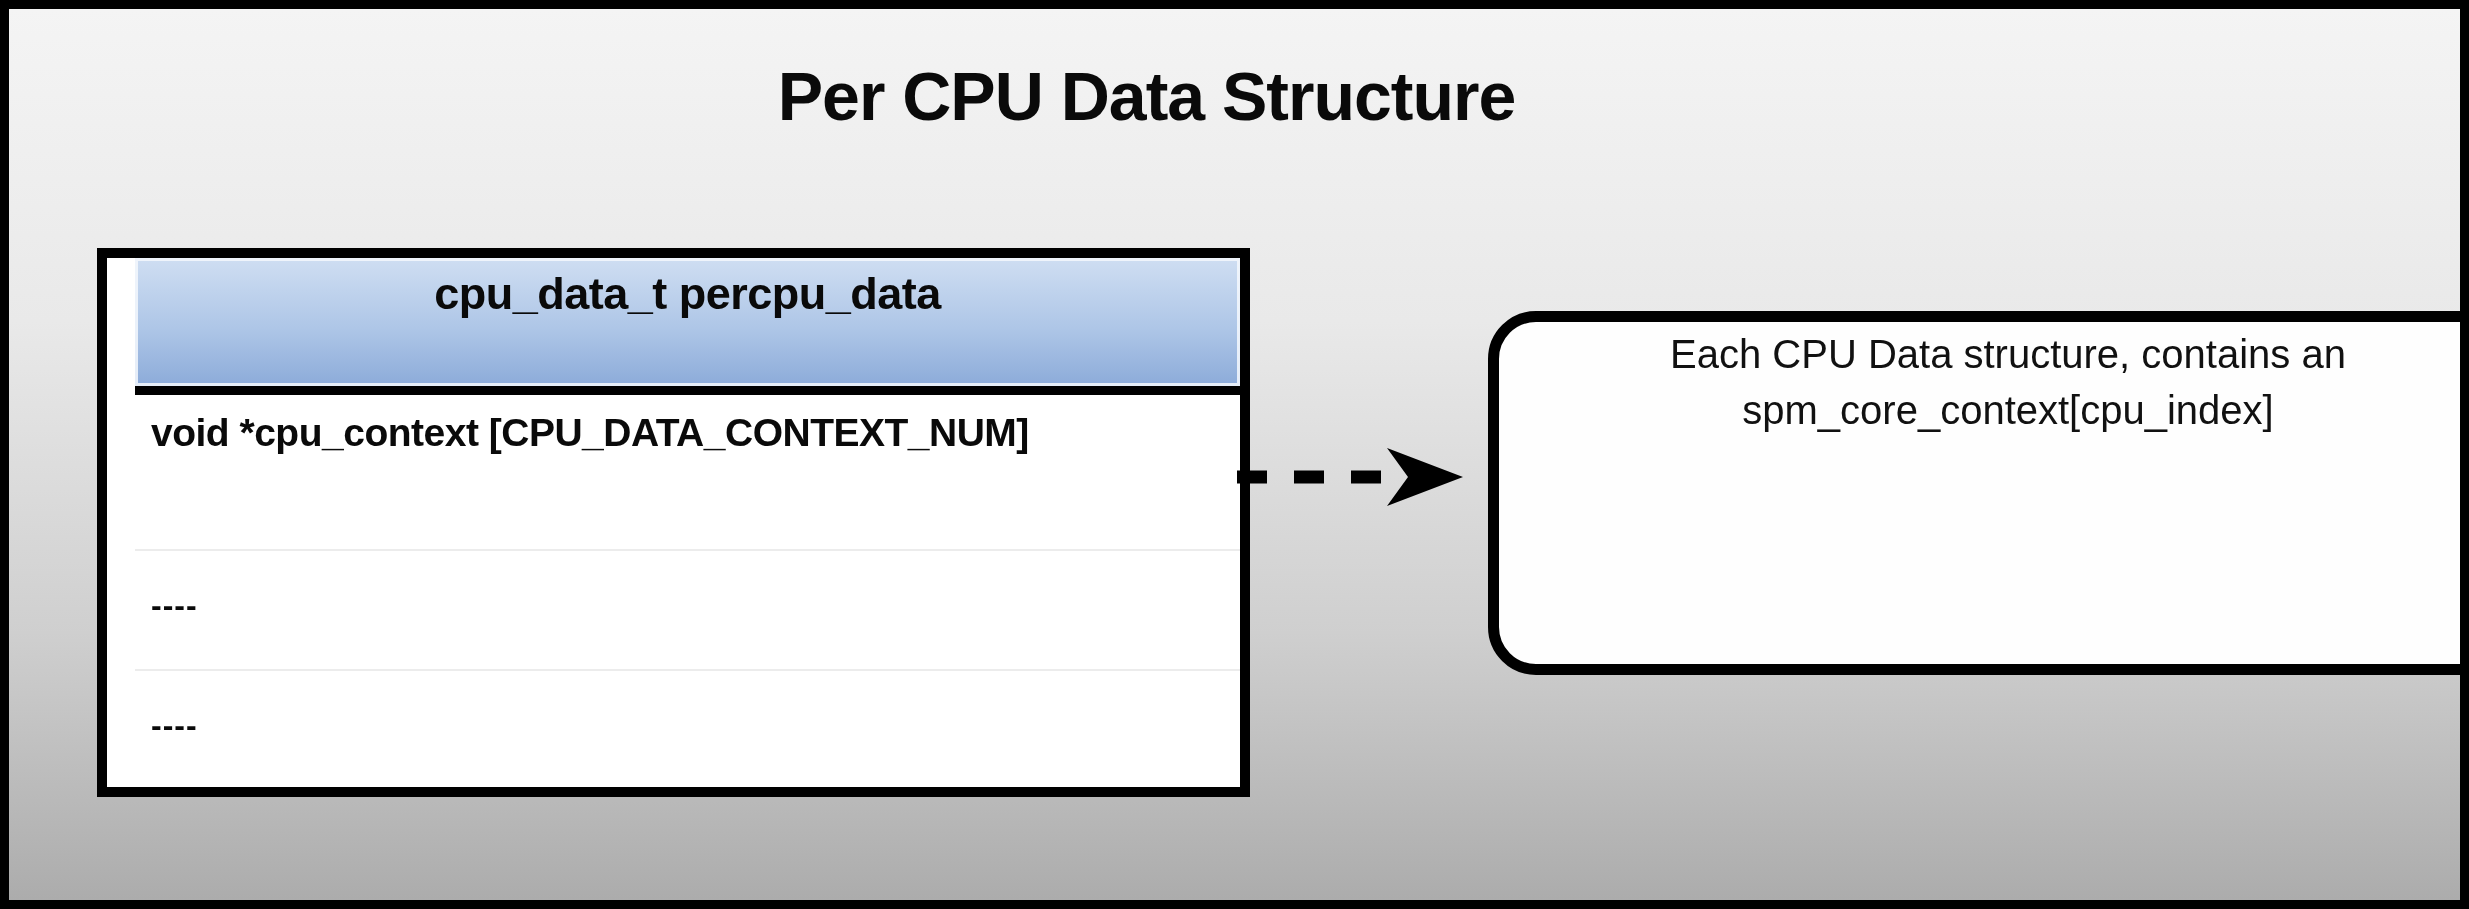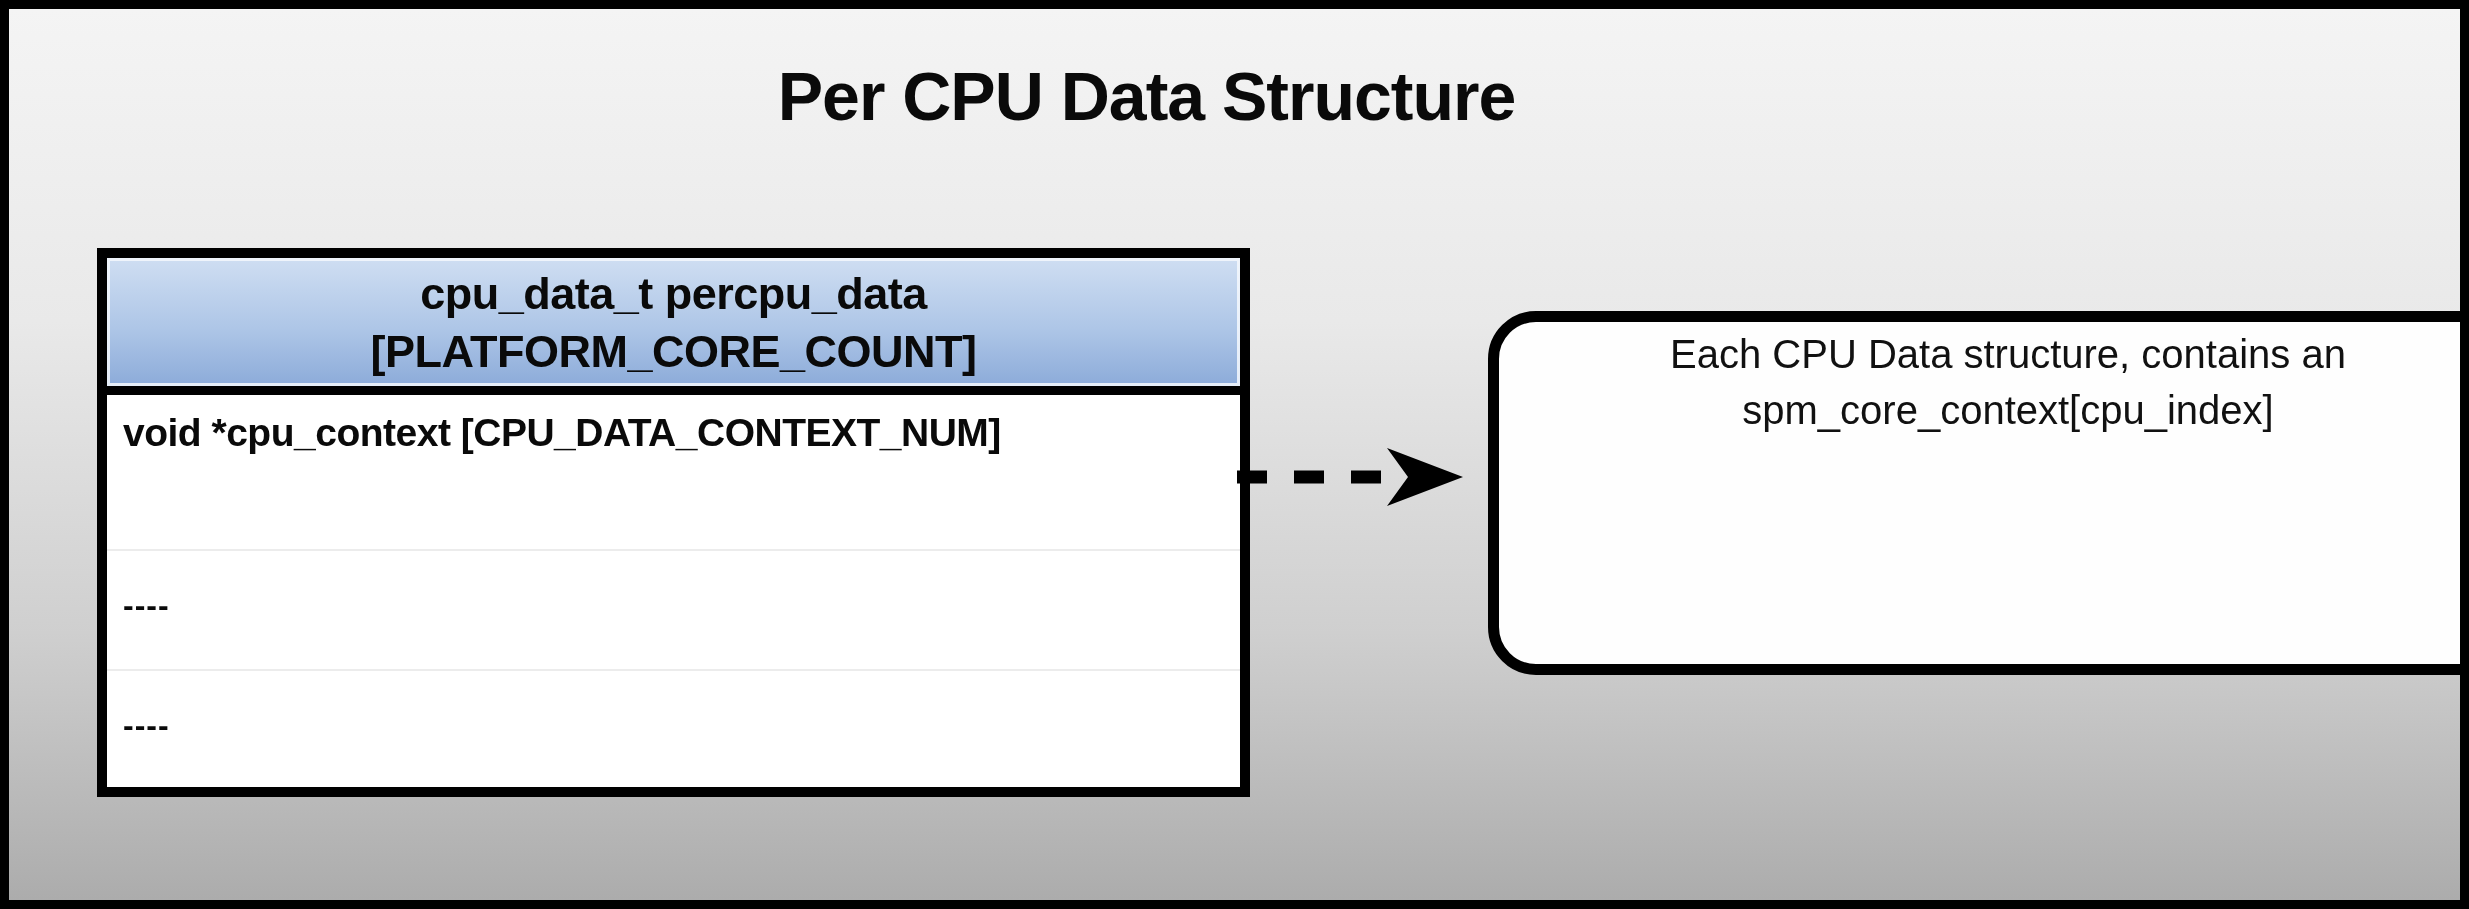--- a/index.html
+++ b/index.html
@@ -32,20 +32,21 @@
   .struct-table {
     position: absolute;
     left: 88px;
     top: 239px;
     width: 1153px;
     height: 549px;
     border: 10px solid #000000;
     background: #ffffff;
     display: flex;
     flex-direction: column;
+    padding-left: 28px;
   }
   .struct-header {
     height: 137px;
     flex: 0 0 auto;
     background: linear-gradient(180deg, #cfdef2 0%, #aec6e7 55%, #8cabd9 100%);
     border-bottom: 9px solid #000000;
     box-shadow: inset 0 0 0 3px rgba(244, 248, 253, 0.85);
     text-align: center;
     padding-top: 7px;
   }
@@ -114,21 +115,20 @@
 </head>
 <body>
 
 <div class="canvas">
 
   <div class="diagram-title">Per CPU Data Structure</div>
 
   <div class="struct-table">
     <div class="struct-header">
       <div class="hline">cpu_data_t percpu_data</div>
-      <div class="hline">[PLATFORM_CORE_COUNT]</div>
     </div>
     <div class="struct-row-main">void *cpu_context [CPU_DATA_CONTEXT_NUM]</div>
     <div class="struct-row-dash">----</div>
     <div class="struct-row-dash last">----</div>
   </div>
 
   <div class="arrow-wrap">
     <svg width="230" height="64" viewBox="0 0 230 64">
       <line x1="0" y1="32" x2="160" y2="32" stroke="#000000" stroke-width="13" stroke-dasharray="30 27"></line>
       <polygon points="150,3 226,32 150,61 171,32" fill="#000000"></polygon>

